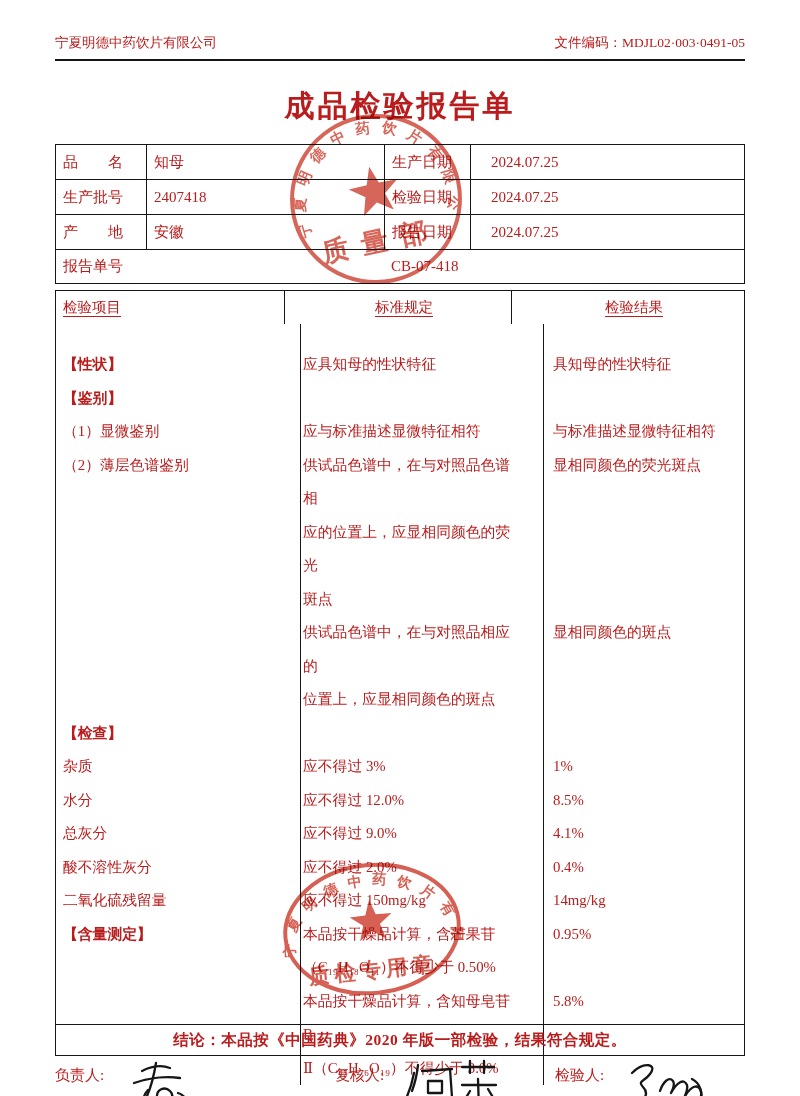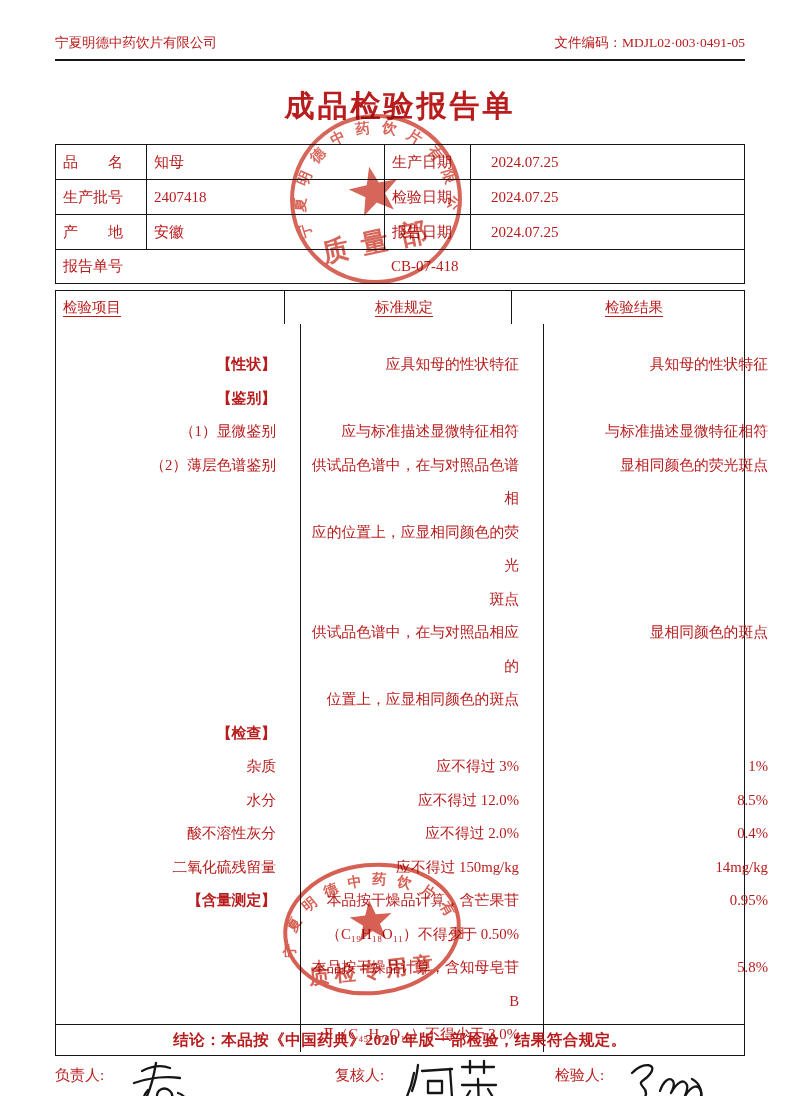--- a/index.html
+++ b/index.html
@@ -23,21 +23,21 @@
   .info-table{border:1.6px solid #151515;font-size:15px;}
   .info-row{display:grid;grid-template-columns:90px 238px 86px auto;height:34px;}
   .info-row + .info-row{border-top:1.5px solid #151515;}
   .info-row .cell{display:flex;align-items:center;padding-left:7px;overflow:hidden;}
   .cell.bl{border-left:1.5px solid #151515;}
   .cell.date-val{padding-left:20px;}
   .report-row{border-top:1.5px solid #151515;height:33px;display:flex;align-items:center;font-size:15px;}
   .report-row .lab{padding-left:7px;}
   .report-row .val{margin-left:268px;}
   
-  .main-table{margin-top:6px;border:1.6px solid #151515;display:flex;flex-direction:column;text-align:right;}
+  .main-table{margin-top:6px;border:1.6px solid #151515;display:flex;flex-direction:column;}
   .thead{display:grid;grid-template-columns:228px 227px 233px;height:33px;font-size:14.5px;}
   .thead .hc{display:flex;align-items:center;}
   .thead .hc span{text-decoration:underline;text-underline-offset:4px;}
   .thead .h1{padding-left:7px;}
   .thead .h2,.thead .h3{justify-content:center;}
   .bl2{border-left:1.5px solid #151515;padding-left:12px;}
   .tbody{height:700px;display:flex;flex-direction:column;}
   .trow{display:grid;grid-template-columns:228px 227px 233px;gap:16px;}
   .trow .c{
     padding:0 8px 0 7px;font-size:14.8px;line-height:33.5px;
@@ -164,20 +164,25 @@
     <div class="c c2 bl2">应不得过 3%</div>
     <div class="c c3 bl2">1%</div>
   </div>
 
   <div class="trow">
     <div class="c c1">水分</div>
     <div class="c c2 bl2">应不得过 12.0%</div>
     <div class="c c3 bl2">8.5%</div>
   </div>
 
+  <div class="trow">
+    <div class="c c1">总灰分</div>
+    <div class="c c2 bl2">应不得过 9.0%</div>
+    <div class="c c3 bl2">4.1%</div>
+  </div>
 
   <div class="trow">
     <div class="c c1">酸不溶性灰分</div>
     <div class="c c2 bl2">应不得过 2.0%</div>
     <div class="c c3 bl2">0.4%</div>
   </div>
 
   <div class="trow">
     <div class="c c1">二氧化硫残留量</div>
     <div class="c c2 bl2">应不得过 150mg/kg</div>

